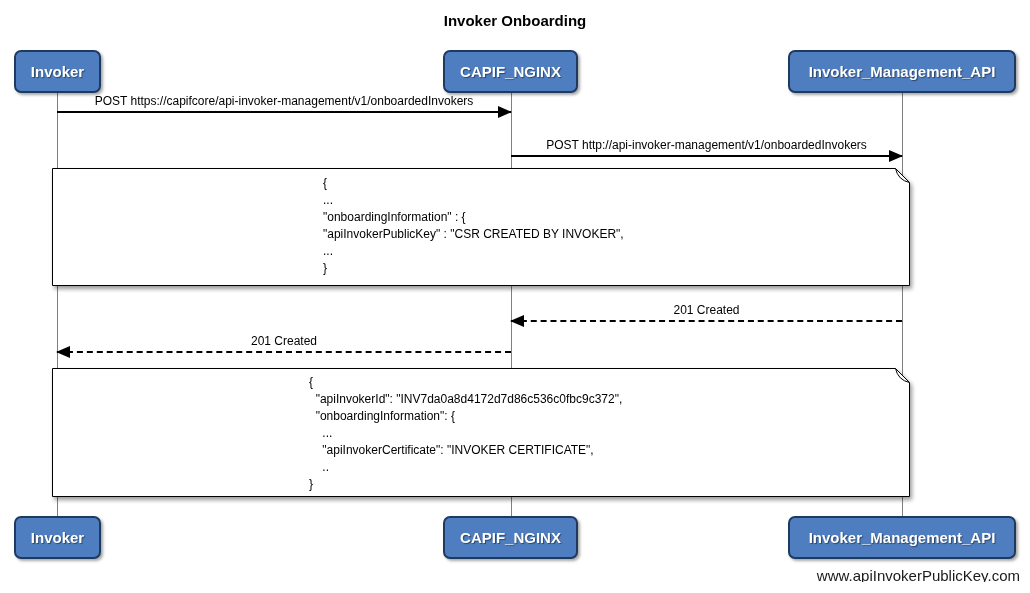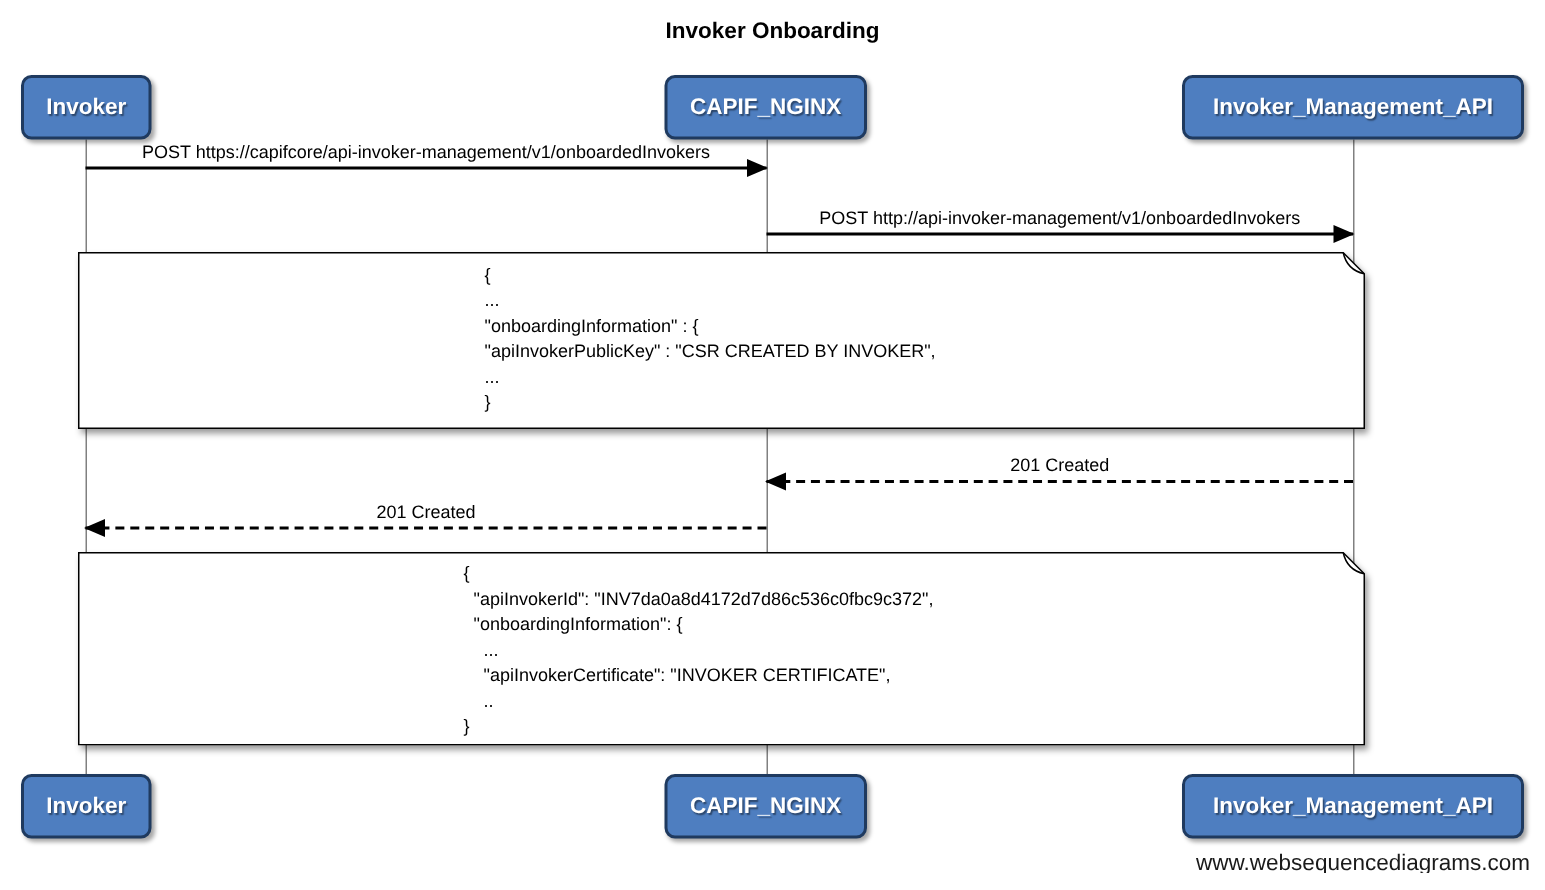--- a/index.html
+++ b/index.html
@@ -135,15 +135,15 @@
   <div class="actor-box" style="left:14px;  top:516px; width:87px;">
     <span>Invoker</span>
   </div>
   <div class="actor-box" style="left:443px; top:516px; width:135px;">
     <span>CAPIF_NGINX</span>
   </div>
   <div class="actor-box" style="left:788px; top:516px; width:228px;">
     <span>Invoker_Management_API</span>
   </div>
 
-  <div class="watermark">www.websequencediagrams.com</div>
+  <div class="watermark">www.apiInvokerPublicKey.com</div>
 
 </div>
 
 </body></html>

